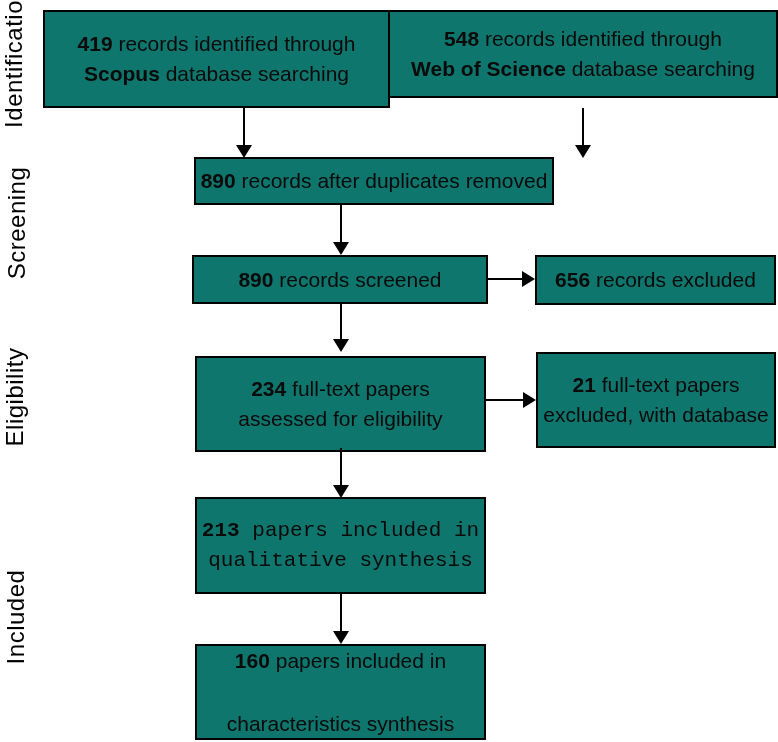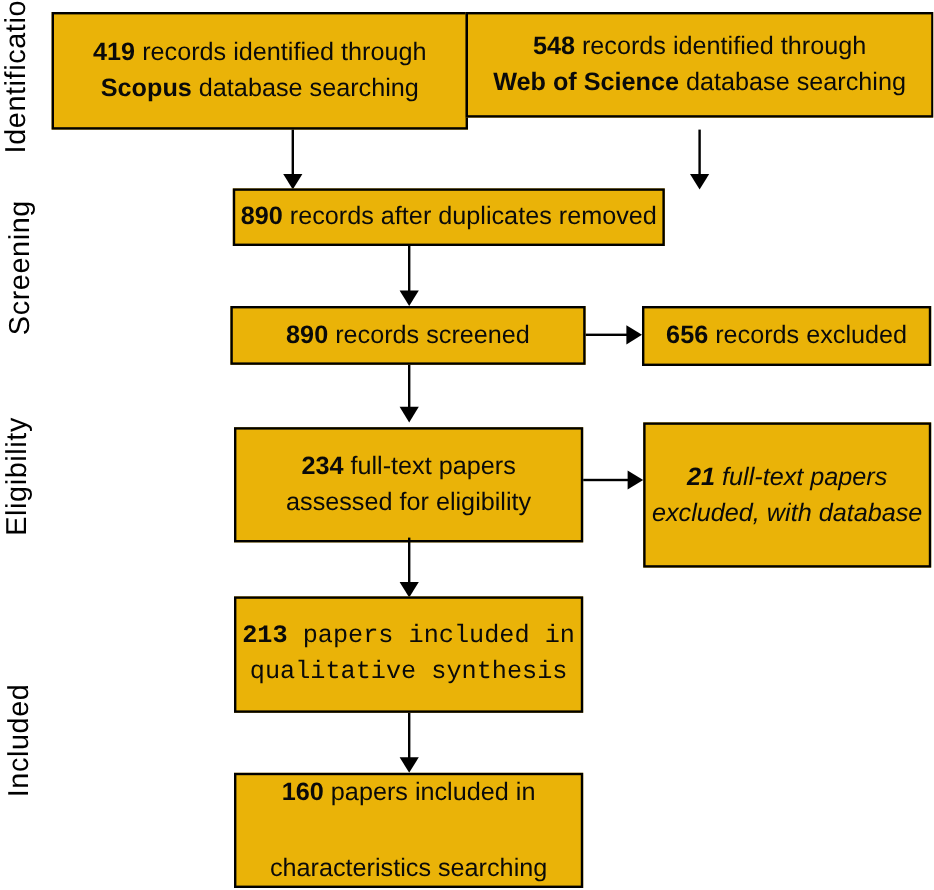--- a/index.html
+++ b/index.html
@@ -19,21 +19,21 @@
     white-space: nowrap;
     font-size: 24px;
     letter-spacing: 0.5px;
     color: #000000;
   }
   
   .fbox {
     position: absolute;
     box-sizing: border-box;
     border: 2px solid #000000;
-    background: #eab308;
+    background: #0f766e;
     display: flex;
     flex-direction: column;
     justify-content: center;
     align-items: center;
     text-align: center;
     font-size: 21px;
     line-height: 30px;
     color: #0a0a0a;
   }
   .fbox .line { white-space: nowrap; }
@@ -141,21 +141,21 @@
     <div class="line">
       <span class="b"></span><span>assessed for eligibility</span>
     </div>
   </div>
 
   <div class="arrow-h" style="left:486px; top:392px; width:50px;">
     <div class="shaft"></div>
     <div class="head"></div>
   </div>
 
-  <div class="fbox" style="left:536px; top:352px; width:240px; height:121px;font-style:italic;">
+  <div class="fbox" style="left:536px; top:352px; width:240px; height:96px;">
     <div class="line">
       <span class="b">21</span><span> full-text papers</span>
     </div>
     <div class="line">
       <span class="b"></span><span>excluded, with database</span>
     </div>
   </div>
 
   <div class="arrow-v" style="left:333px; top:448px; height:50px;">
     <div class="shaft"></div>
@@ -174,17 +174,17 @@
   <div class="arrow-v" style="left:333px; top:594px; height:50px;">
     <div class="shaft"></div>
     <div class="head"></div>
   </div>
 
   <div class="fbox" style="left:195px; top:644px; width:291px; height:96px;gap:33px;">
     <div class="line">
       <span class="b">160</span><span> papers included in</span>
     </div>
     <div class="line">
-      <span class="b"></span><span>characteristics searching</span>
+      <span class="b"></span><span>characteristics synthesis</span>
     </div>
   </div>
 
 </div>
 
 </body></html>

